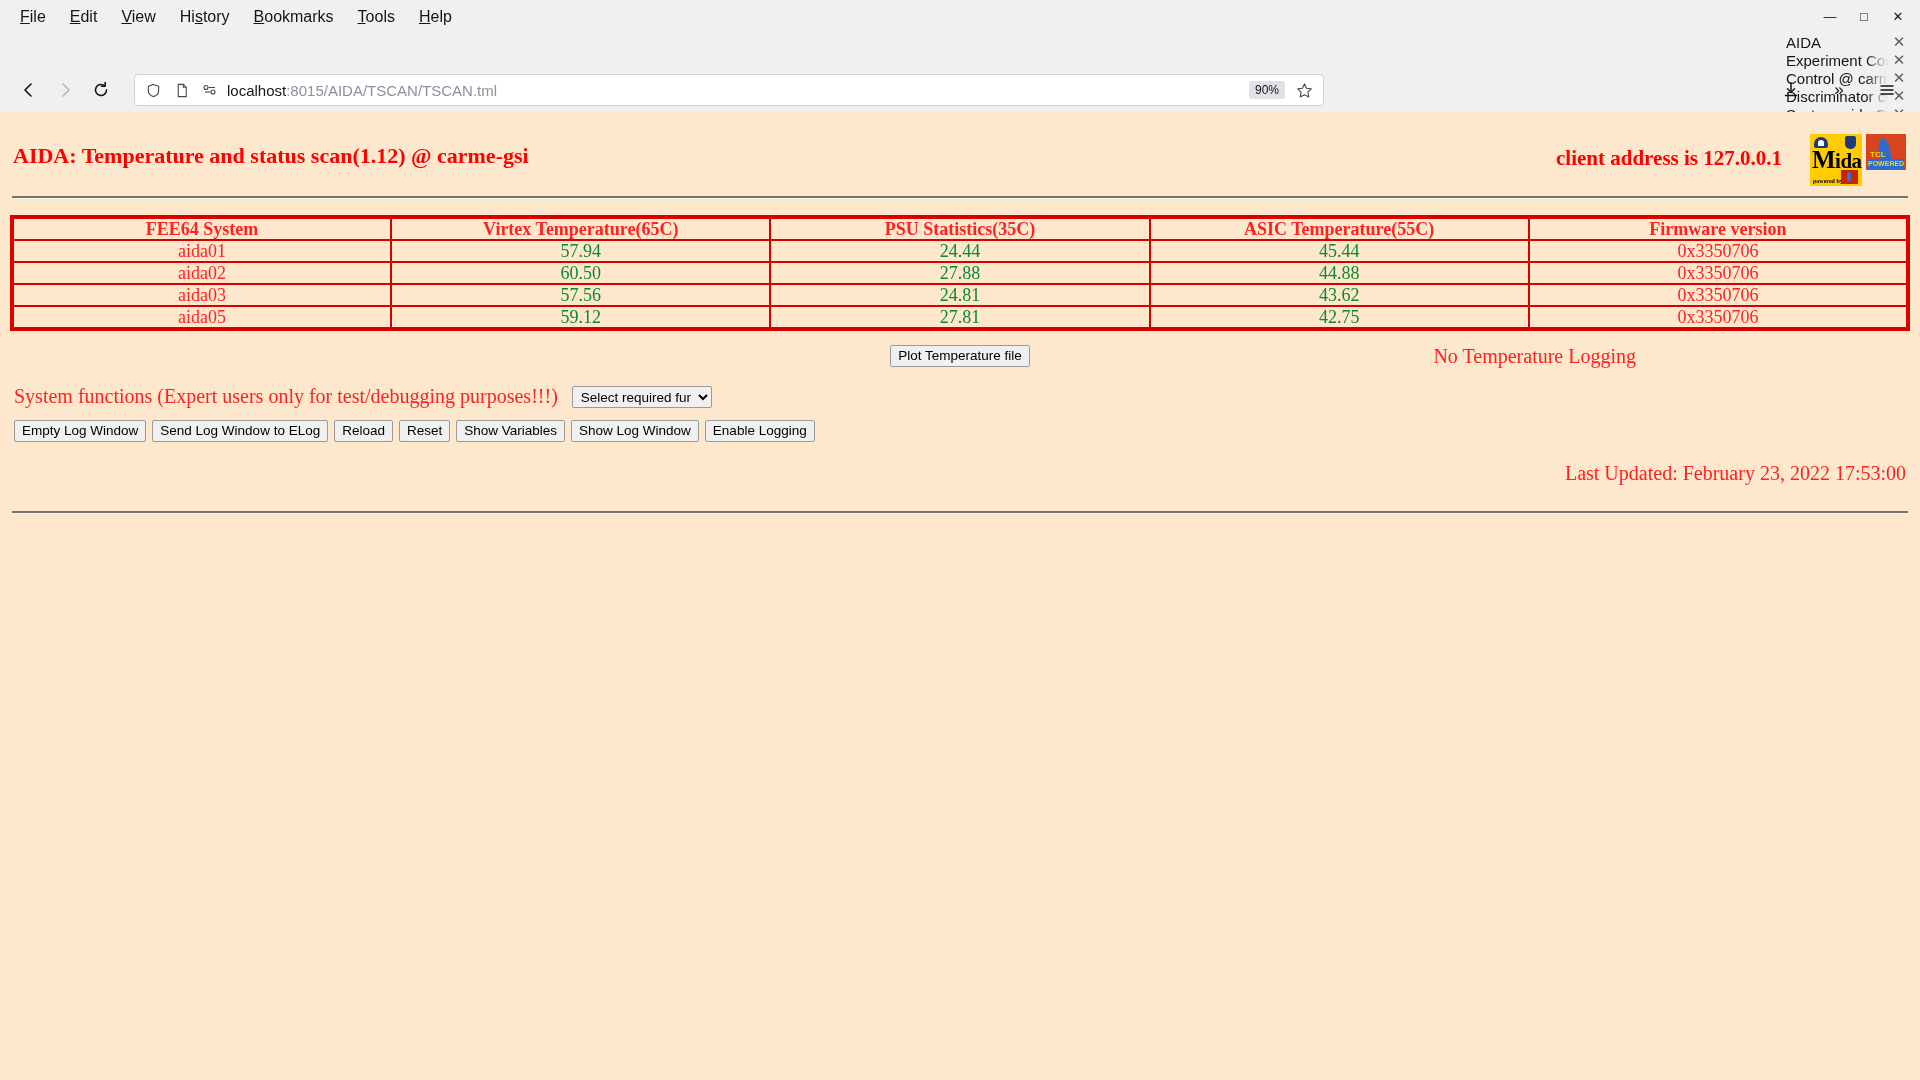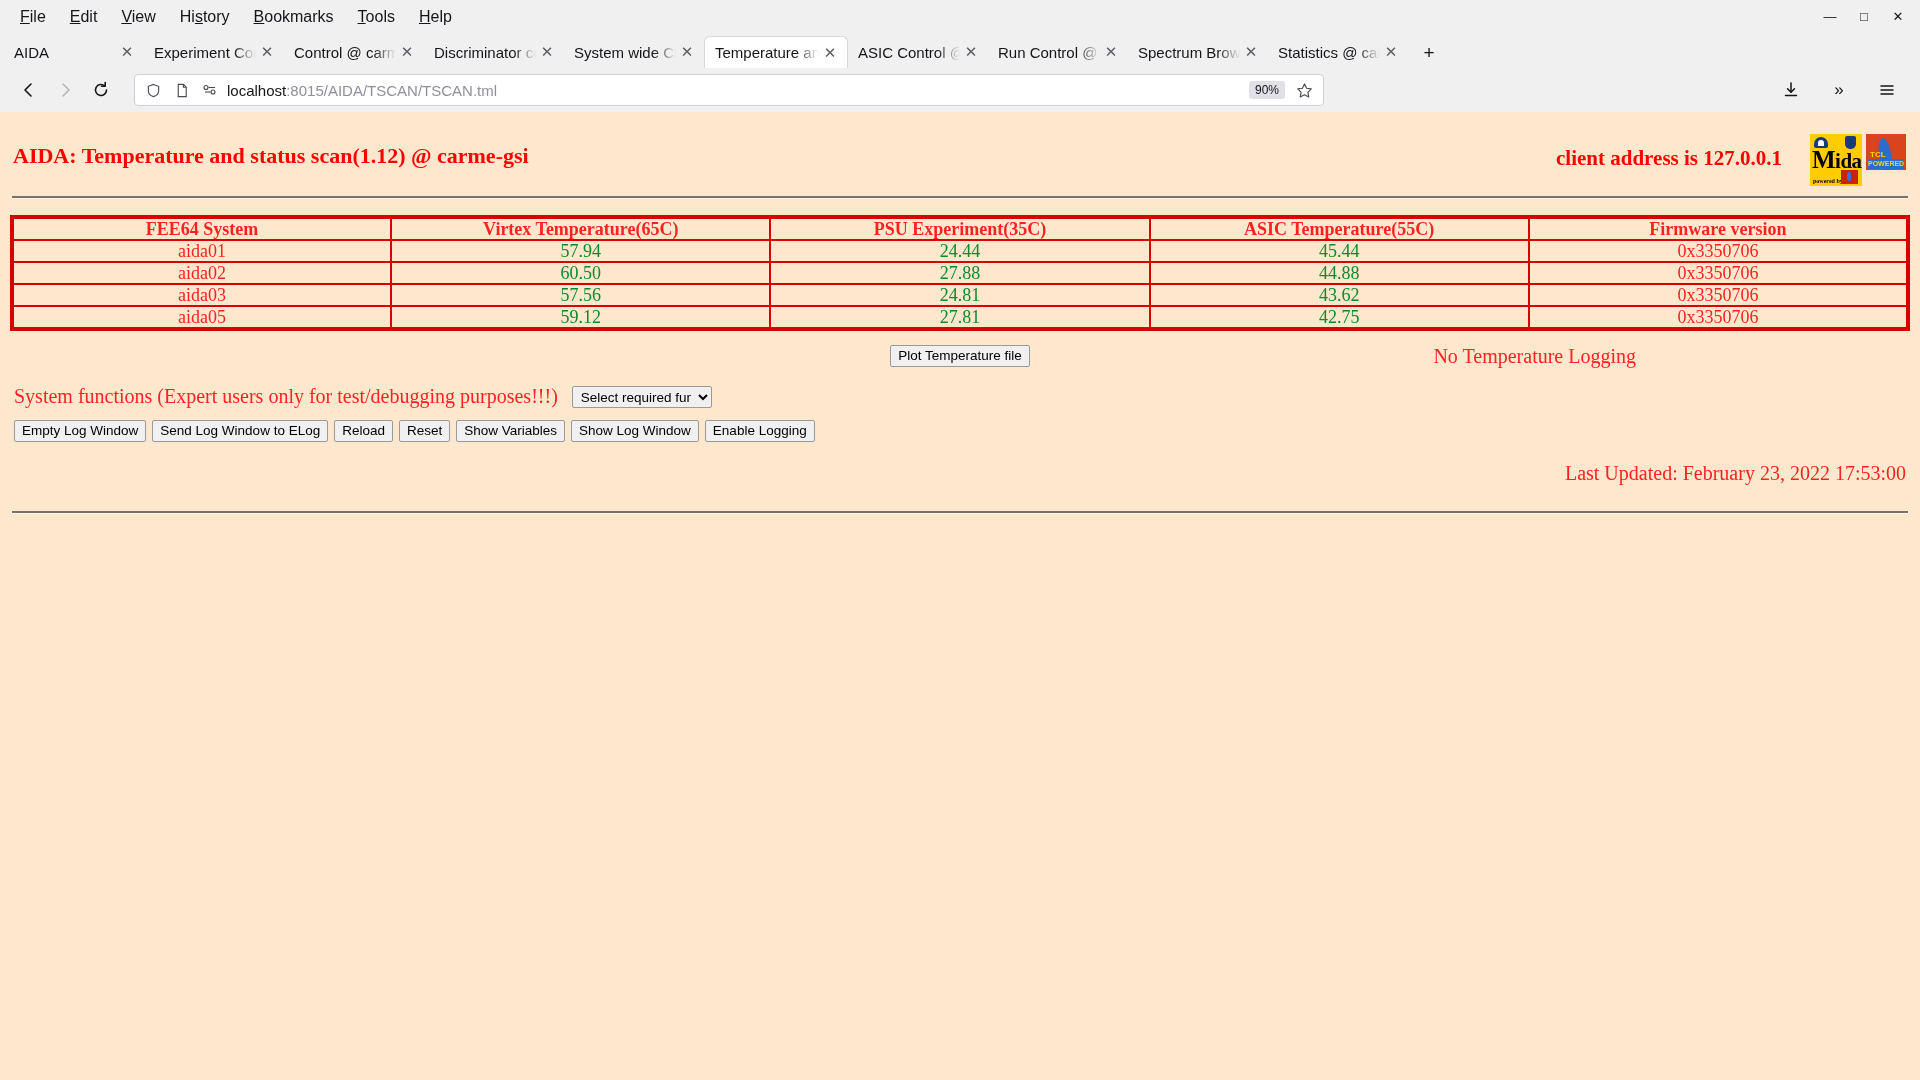--- a/index.html
+++ b/index.html
@@ -43,20 +43,21 @@
     display: flex; align-items: center; justify-content: center;
     font-size: 13px; color: #15141a;
   }
 
   #tab-strip {
     height: 35px;
     display: flex;
     align-items: flex-end;
     padding: 0 4px;
     position: relative;
+    flex-direction: column;
   }
   .tab {
     height: 32px;
     display: flex;
     align-items: center;
     border-radius: 6px 6px 0 0;
     padding: 0 8px 0 10px;
     min-width: 0;
     position: relative;
     font-size: 15px;
@@ -510,21 +511,21 @@
       </div>
     </div>
 
     <hr class="page-rule">
 
     <table id="temp-table">
       <thead>
         <tr id="thead-row">
             <th>FEE64 System</th>
             <th>Virtex Temperature(65C)</th>
-            <th>PSU Experiment(35C)</th>
+            <th>PSU Statistics(35C)</th>
             <th>ASIC Temperature(55C)</th>
             <th>Firmware version</th>
           </tr>
       </thead>
       <tbody id="tbody">
           <tr>
             <td class="c-name">aida01</td>
             <td class="c-temp">57.94</td>
             <td class="c-temp">24.44</td>
             <td class="c-temp">45.44</td>

